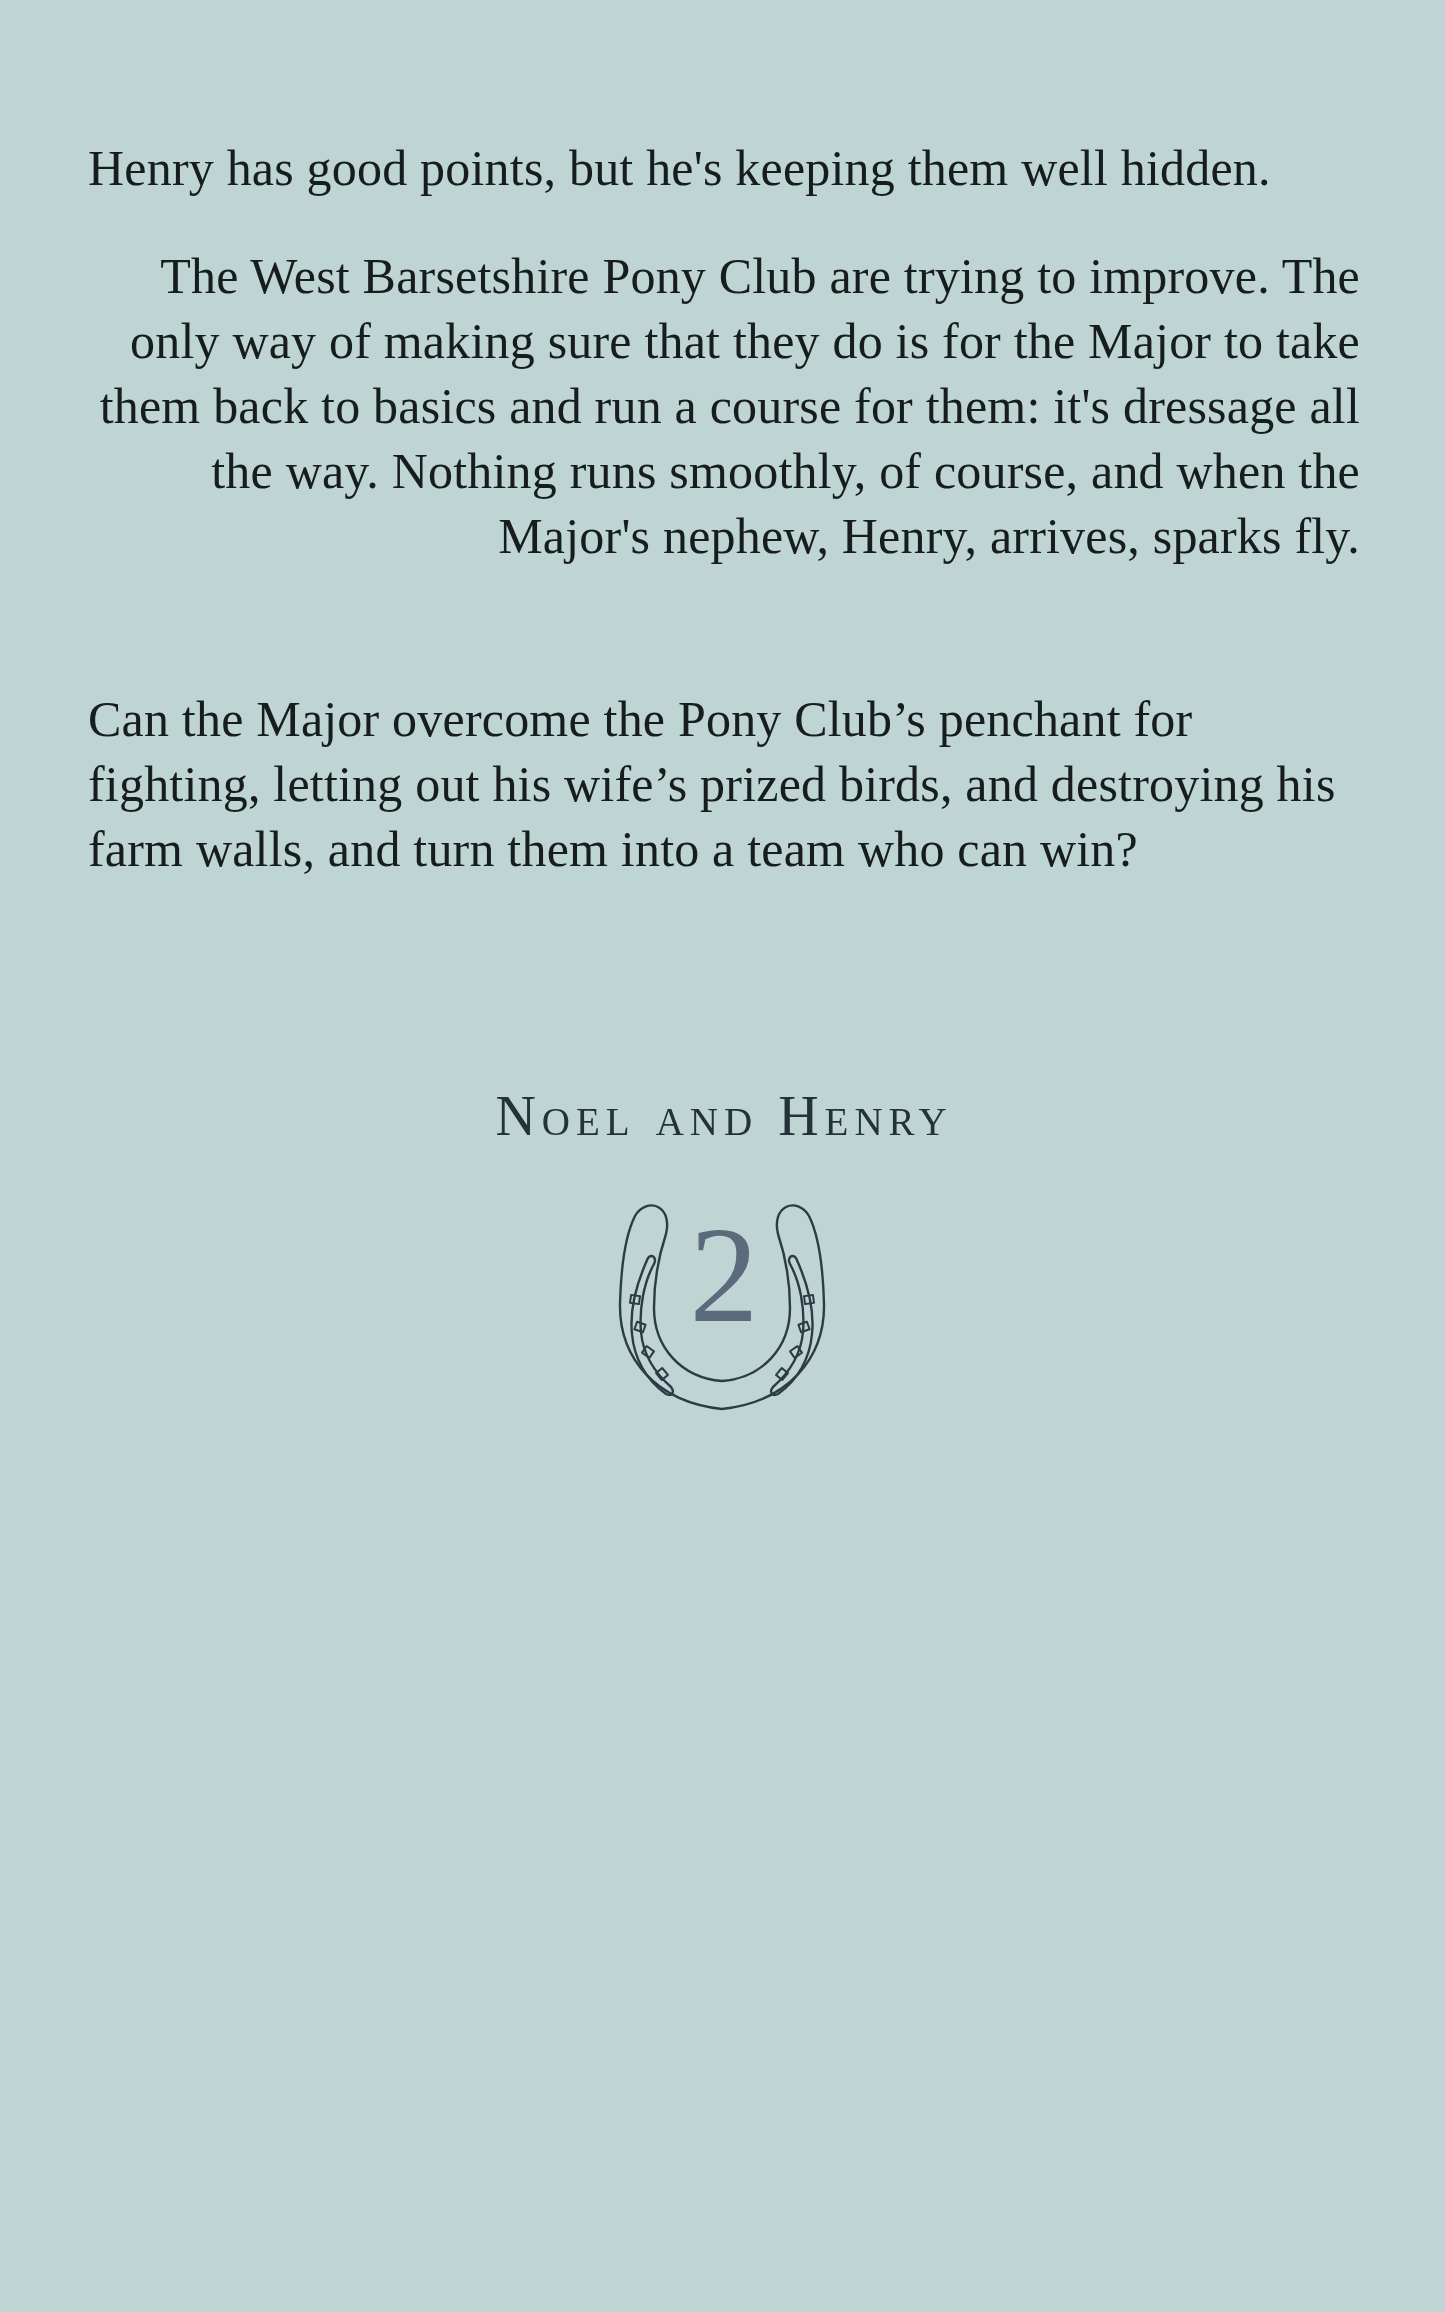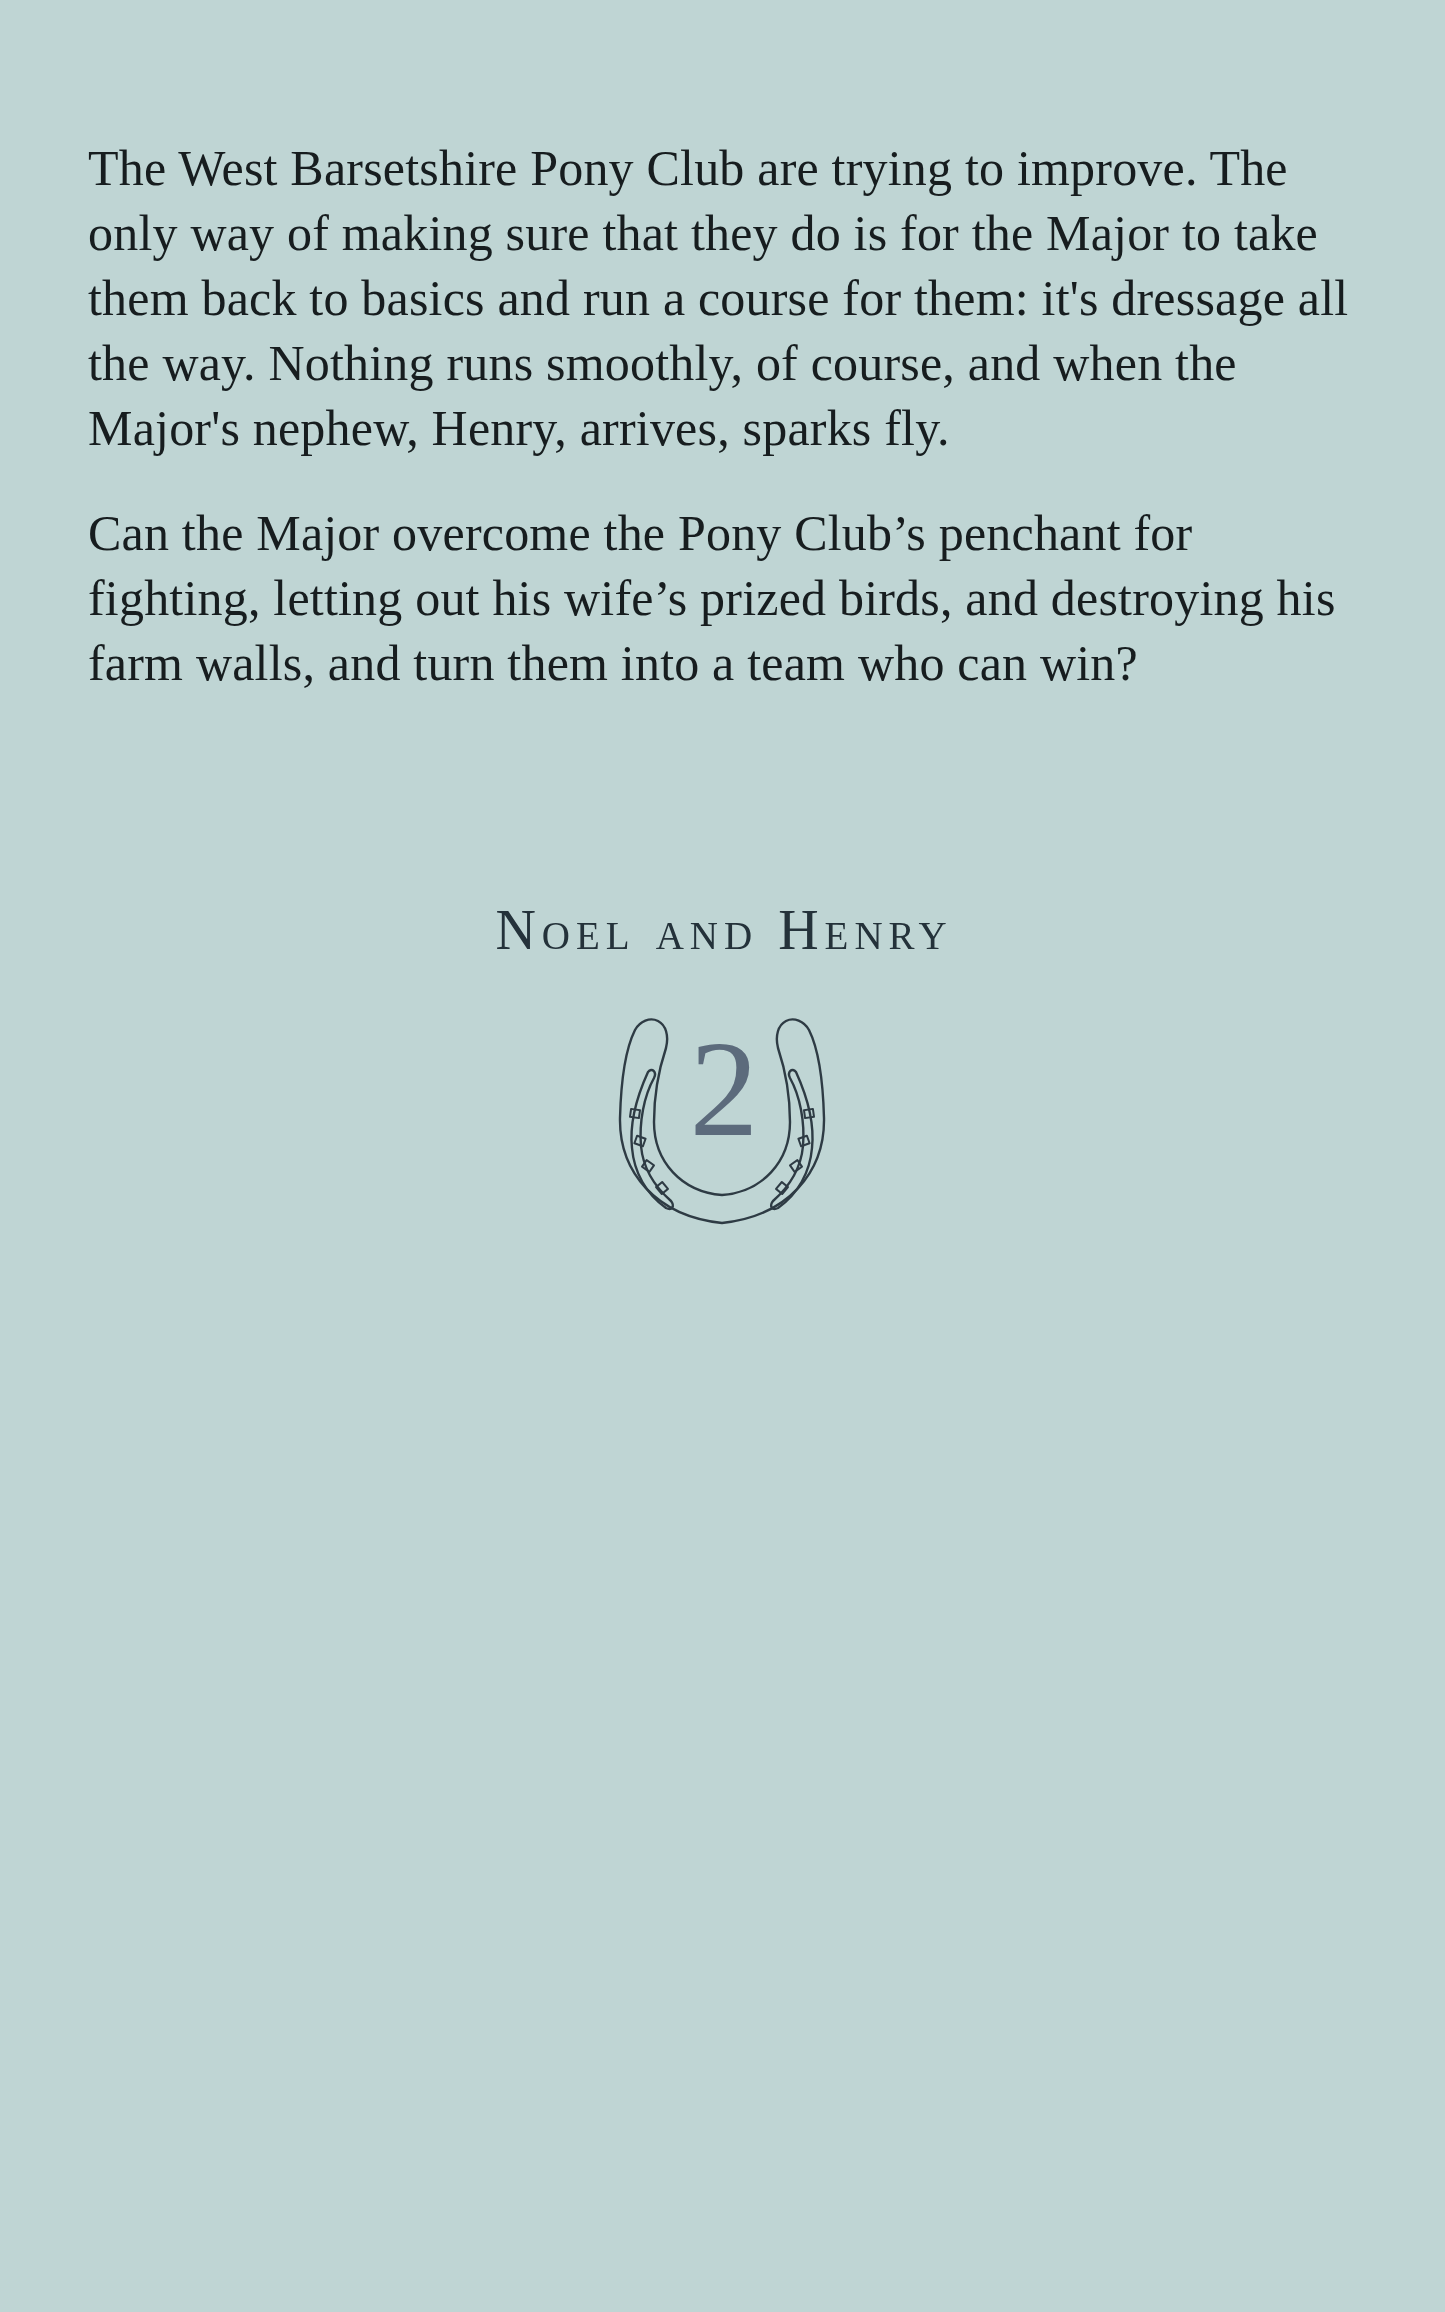--- a/index.html
+++ b/index.html
@@ -24,21 +24,22 @@
     padding:136px 85px 0 88px;
   }
   p.blurb{
     margin:0 0 43px 0;
     font-size:50px;
     line-height:65px;
     letter-spacing:0.2px;
     color:var(--text);
   }
   p.blurb.p2{
-    margin-bottom:40px;
+    margin-bottom:118px;
+    text-align:right;
   }
   p.blurb.p3{
     margin-bottom:0;
     margin-top:32px;
   }
   .series-block{
     margin-top:198px;
     text-align:center;
   }
   .series-title{
@@ -84,20 +85,21 @@
     font-size:138px;
     line-height:1;
     color:var(--numeral);
   }
 </style>
 </head>
 <body>
 
 <div class="page">
   <div class="content">
+    <p class="blurb p1">Henry has good points, but he's keeping them well hidden.</p>
     <p class="blurb p2">The West Barsetshire Pony Club are trying to improve. The only way of making sure that they do is for the Major to take them back to basics and run a course for them: it's dressage all the way. Nothing runs smoothly, of course, and when the Major's nephew, Henry, arrives, sparks fly.</p>
     <p class="blurb p3">Can the Major overcome the Pony Club’s penchant for fighting, letting out his wife’s prized birds, and destroying his farm walls, and turn them into a team who can win?</p>
 
     <div class="series-block">
       <h1 class="series-title">Noel and Henry</h1>
 
       <div class="horseshoe-wrap">
         <svg viewBox="0 0 220 235" aria-hidden="true">
 
           <path d="M52 38

